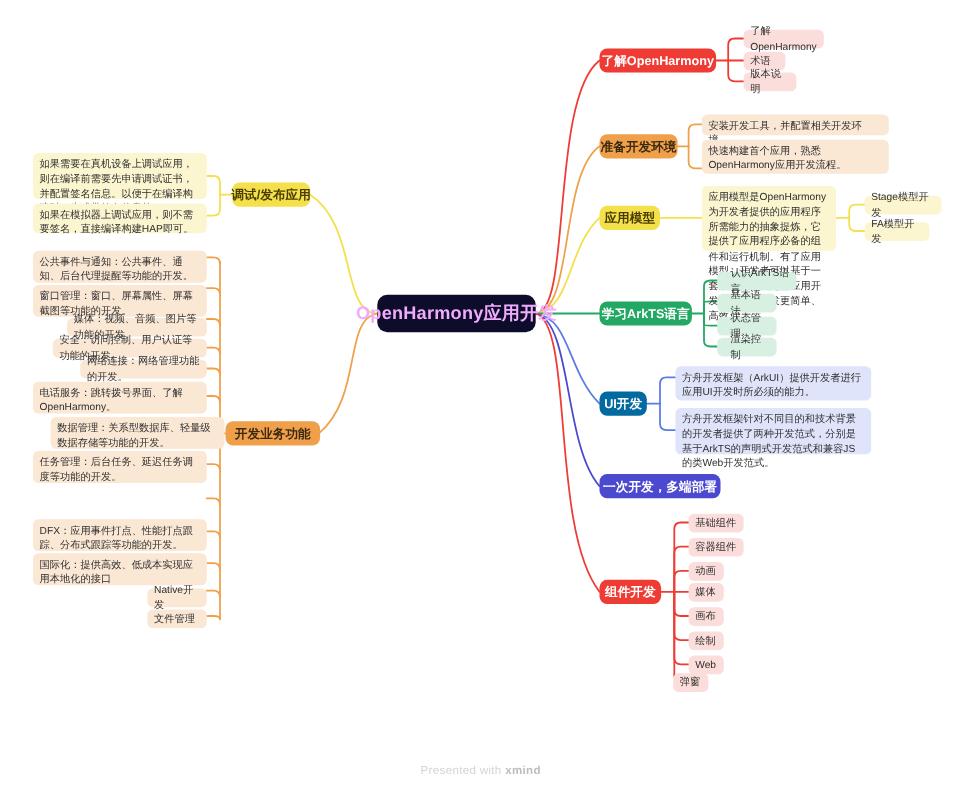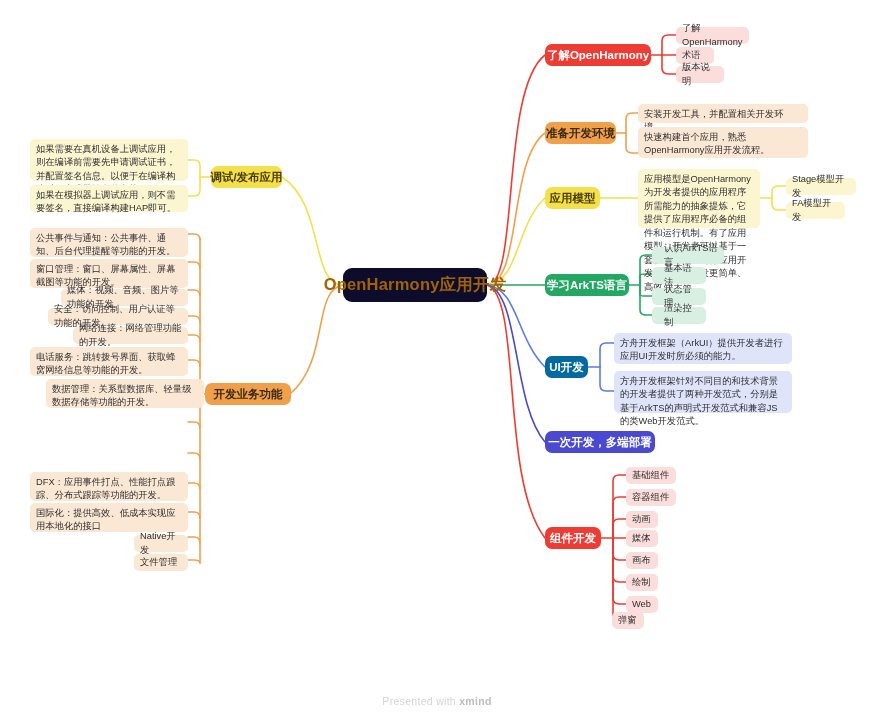--- a/index.html
+++ b/index.html
@@ -10,21 +10,21 @@
     overflow:hidden;
     position:relative;
   }
   #canvas{position:absolute;left:0;top:0;width:874px;height:720px;}
   svg#links{position:absolute;left:0;top:0;width:874px;height:720px;pointer-events:none;}
 
   .node{position:absolute;box-sizing:border-box;}
 
   
   .root{
-    background:#0d0d2b;color:#a16207;
+    background:#0d0d2b;color:#f0abfc;
     border-radius:9px;
     font-size:16.5px;font-weight:600;
     display:flex;align-items:center;justify-content:center;
     letter-spacing:.2px;
     white-space:nowrap;
   }
 
   
   .branch{
     border-radius:7px;
@@ -265,25 +265,28 @@
   <div class="node leaf o" style="left:61px;top:289px;width:127px;height:17px;">
     <span>媒体：视频、音频、图片等功能的开发。</span>
   </div>
   <div class="node leaf o" style="left:48px;top:308px;width:140px;height:17px;">
     <span>安全：访问控制、用户认证等功能的开发。</span>
   </div>
   <div class="node leaf o" style="left:73px;top:327px;width:115px;height:17px;">
     <span>网络连接：网络管理功能的开发。</span>
   </div>
   <div class="node leaf o multi" style="left:30px;top:347px;width:158px;height:29px;">
-    <span>电话服务：跳转拨号界面、获取蜂窝网络信息等功能的开发。</span>
+    <span>电话服务：跳转拨号界面、了解OpenHarmony。</span>
   </div>
   <div class="node leaf o multi" style="left:46px;top:379px;width:158px;height:29px;">
     <span>数据管理：关系型数据库、轻量级数据存储等功能的开发。</span>
   </div>
+  <div class="node leaf o multi" style="left:30px;top:410px;width:158px;height:29px;">
+    <span>任务管理：后台任务、延迟任务调度等功能的开发。</span>
+  </div>
   <div class="node leaf o multi" style="left:30px;top:503px;width:158px;height:29px;">
     <span>国际化：提供高效、低成本实现应用本地化的接口</span>
   </div>
   <div class="node leaf o multi" style="left:30px;top:472px;width:158px;height:29px;">
     <span>DFX：应用事件打点、性能打点跟踪、分布式跟踪等功能的开发。</span>
   </div>
   <div class="node leaf o" style="left:134px;top:535px;width:54px;height:17px;">
     <span>Native开发</span>
   </div>
   <div class="node leaf o" style="left:134px;top:554px;width:54px;height:17px;">

